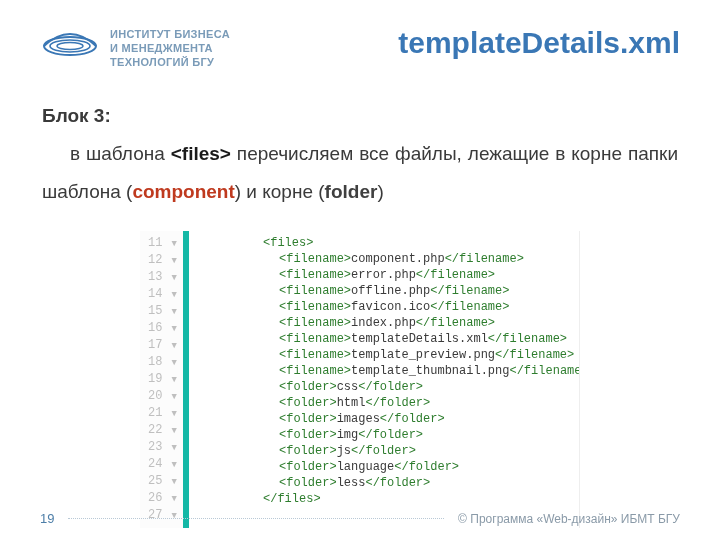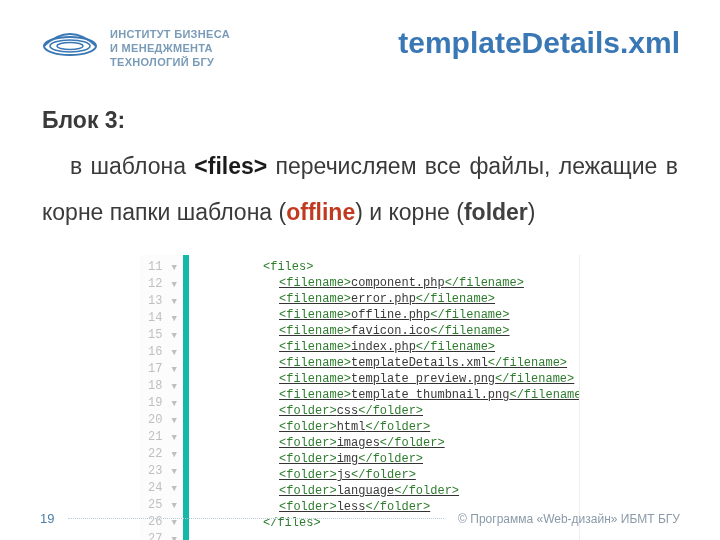--- a/index.html
+++ b/index.html
@@ -34,21 +34,21 @@
   }
   .page-title {
     flex: 1;
     text-align: right;
     font-size: 30px;
     font-weight: 600;
     color: #3a77b5;
   }
   .body-text {
     padding: 28px 42px 0 42px;
-    font-size: 23px;
+    font-size: 19px;
     color: #3a3a3a;
     line-height: 2;
   }
   .body-text .block-label { font-weight: 700; }
   .body-text p { margin: 0; }
   .indent { text-indent: 28px; text-align: justify; }
   .kw-files { color: #1a1a1a; font-weight: 700; }
   .kw-filename { color: #bf3a1f; font-weight: 700; }
   .kw-folder  { color: #404040; font-weight: 700; }
 
@@ -73,21 +73,21 @@
   .gutter .arrow { color: #bfbfbf; font-size: 9px; padding-left: 2px; }
   .code {
     background: #fff;
     padding: 4px 10px;
     flex: 1;
     white-space: pre;
     overflow: hidden;
   }
   .code .row { display: block; }
   .pad1 { padding-left: 64px; }
-  .pad2 { padding-left: 80px; text-decoration: underline; }
+  .pad2 { padding-left: 80px; }
   .tag  { color: #2e7d2e; }
   .txt  { color: #3a3a3a; }
 
   .footer {
     position: absolute;
     left: 0; right: 0; bottom: 14px;
     padding: 0 40px;
     display: flex;
     align-items: center;
     font-size: 12px;
@@ -121,21 +121,21 @@
     <div>ИНСТИТУТ БИЗНЕСА</div>
     <div>И МЕНЕДЖМЕНТА</div>
     <div>ТЕХНОЛОГИЙ БГУ</div>
   </div>
   <div class="page-title">templateDetails.xml</div>
 </div>
 
 <div class="body-text">
   <p class="block-label">Блок 3:</p>
   <p class="indent">
-    <span>в шаблона </span><span class="kw-files">&lt;files&gt;</span><span> перечисляем все файлы, лежащие в корне папки шаблона (</span><span class="kw-filename">offline</span><span>) и корне (</span><span class="kw-folder">folder</span><span>)</span>
+    <span>в шаблона </span><span class="kw-files">&lt;files&gt;</span><span> перечисляем все файлы, лежащие в корне папки шаблона (</span><span class="kw-filename">component</span><span>) и корне (</span><span class="kw-folder">folder</span><span>)</span>
   </p>
 </div>
 
 <div class="code-block">
   <div class="gutter" id="gutter">
       <span class="ln">11 <span class="arrow">▼</span></span>
       <span class="ln">12 <span class="arrow">▼</span></span>
       <span class="ln">13 <span class="arrow">▼</span></span>
       <span class="ln">14 <span class="arrow">▼</span></span>
       <span class="ln">15 <span class="arrow">▼</span></span>

